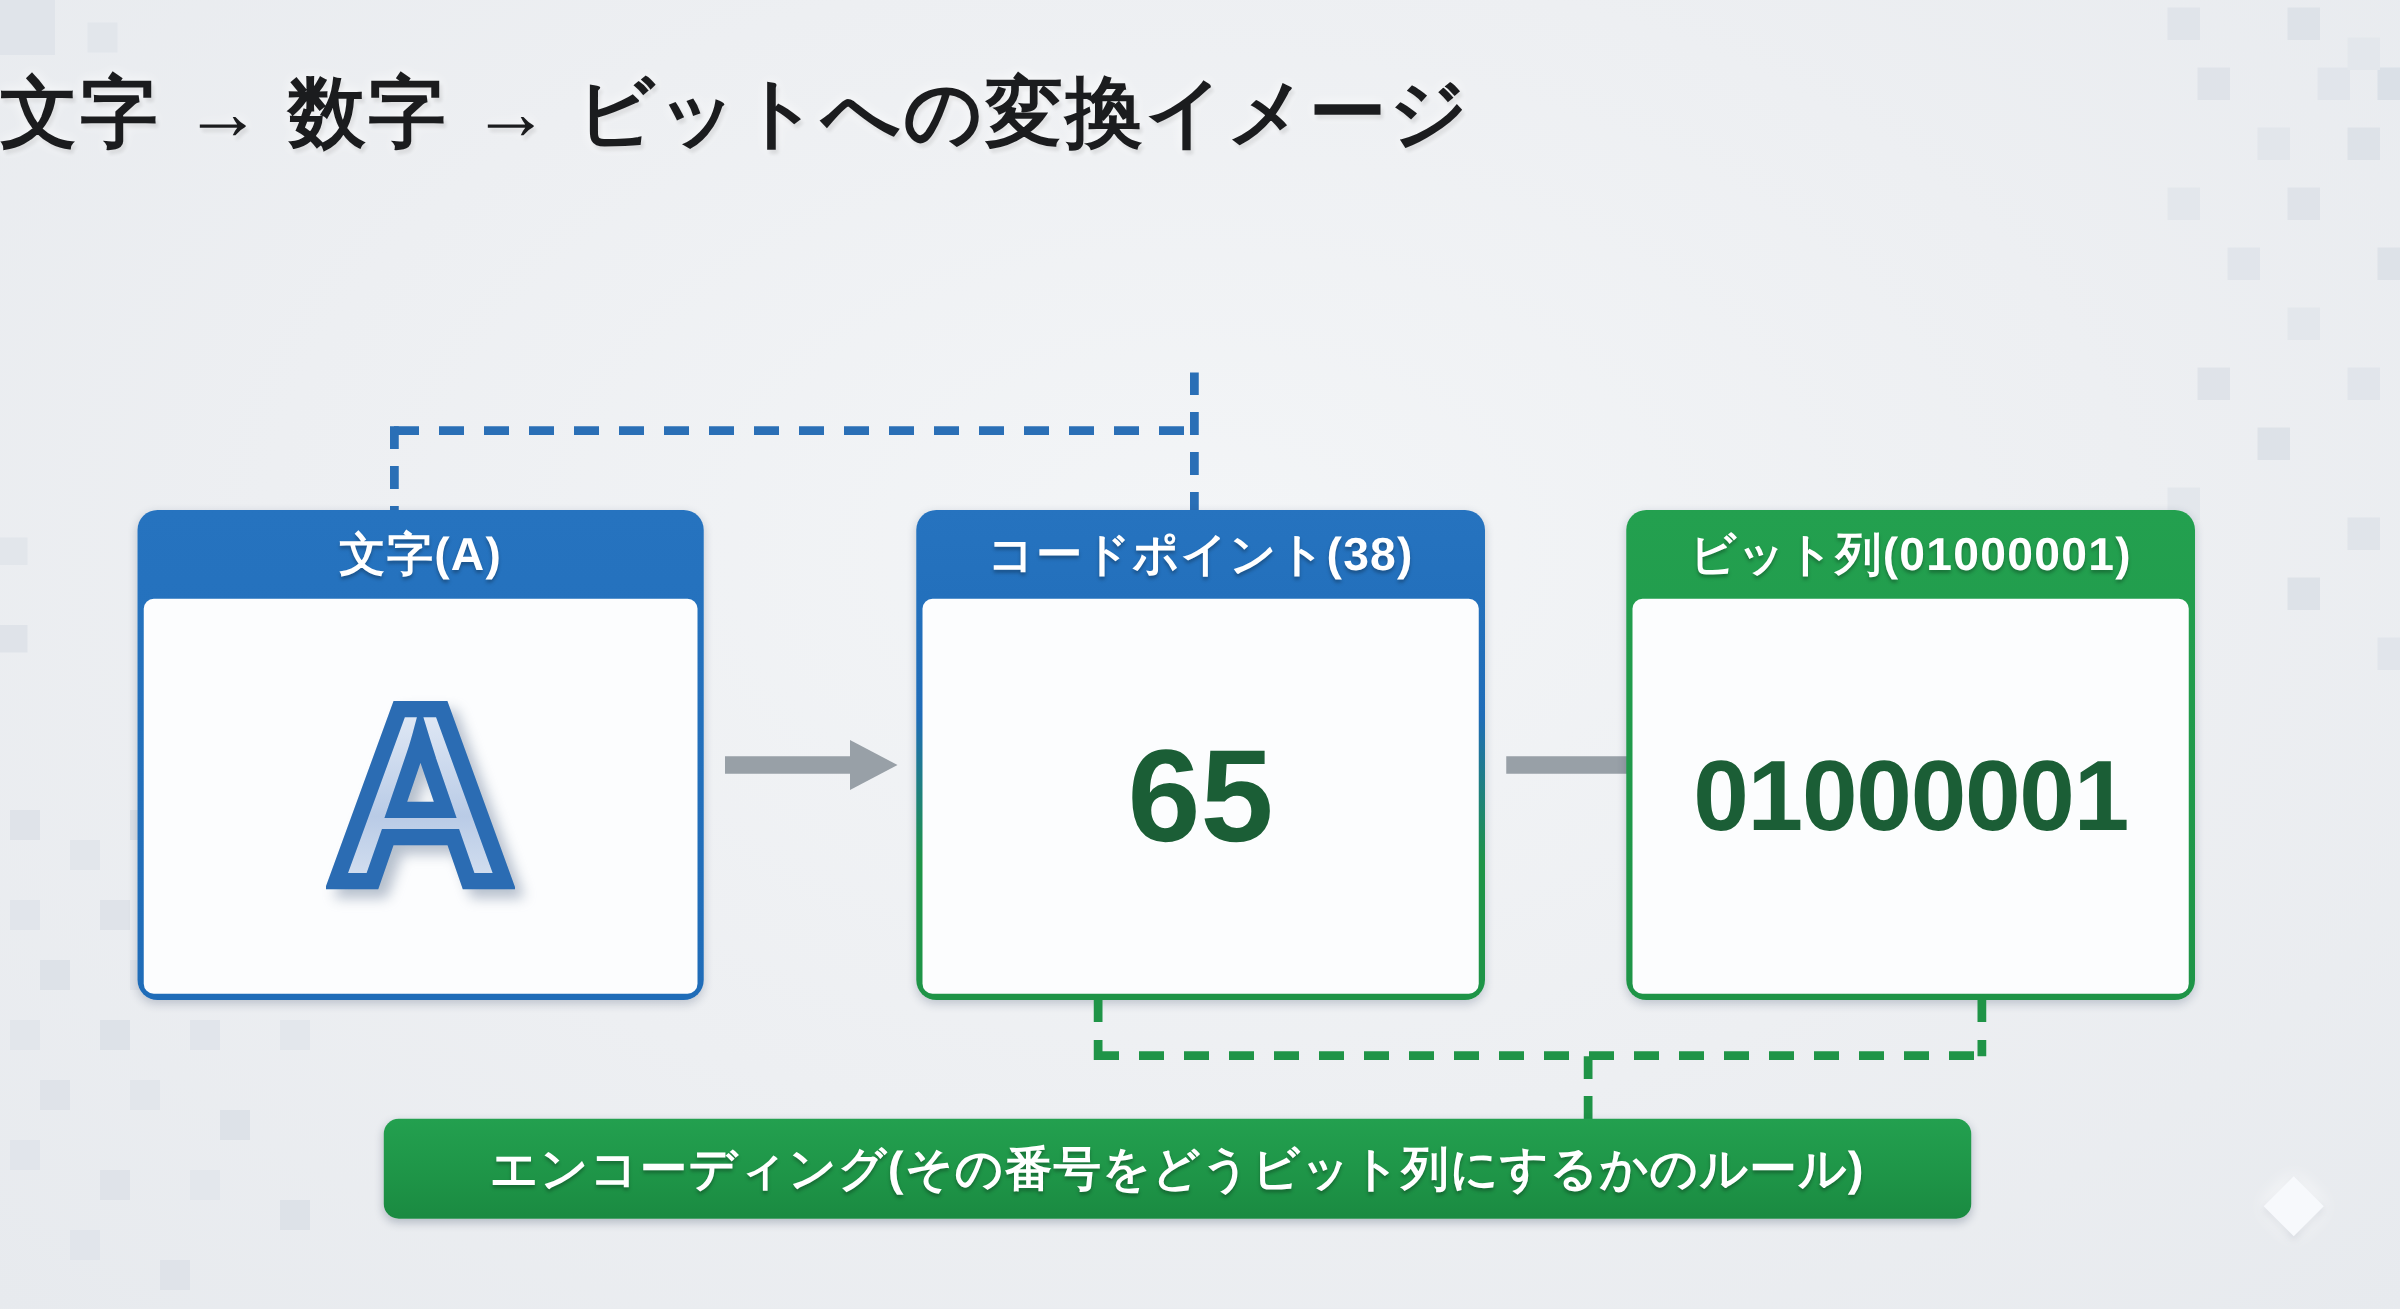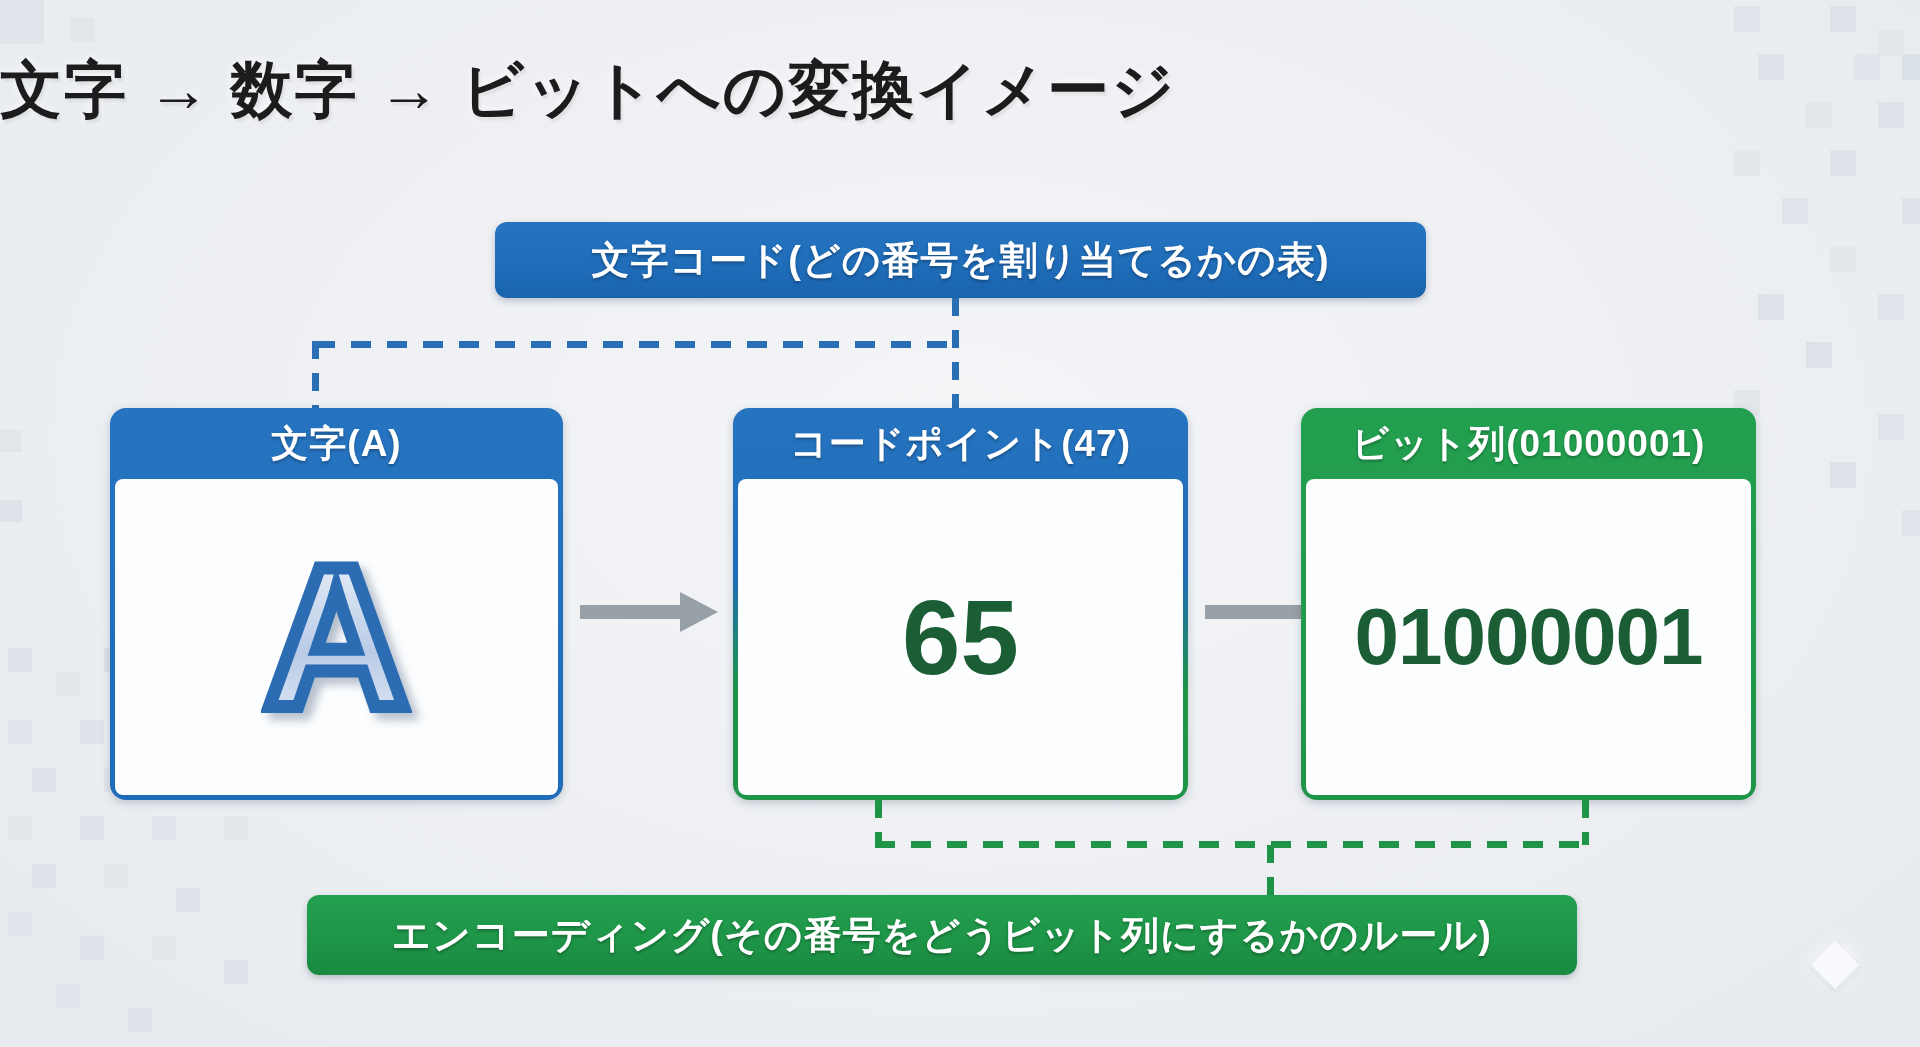--- a/index.html
+++ b/index.html
@@ -105,42 +105,39 @@
 <div class="stage">
 
   <div class="mosaic mosaic-tl"></div>
   <div class="mosaic mosaic-lm"></div>
   <div class="mosaic mosaic-tr"></div>
   <div class="mosaic mosaic-bl"></div>
   <div class="diamond"></div>
 
   <h1 class="title">文字 → 数字 → ビットへの変換イメージ</h1>
 
-  <div class="banner banner-blue">
-    <span>文字コード(どの番号を割り当てるかの表)</span>
-  </div>
 
   <div class="dash-v blue-dash" style="left:952px;top:298px;height:110px;"></div>
   <div class="dash-h blue-dash" style="left:315px;top:341px;width:640px;"></div>
   <div class="dash-v blue-dash" style="left:312px;top:341px;height:67px;"></div>
 
   <div class="box theme-blue" style="left:110px;width:453px;">
     <div class="box-header">文字(A)</div>
     <div class="box-body">
       <span class="big-a" data-char="A">A</span>
     </div>
   </div>
 
   <div class="arrow" style="left:580px;">
     <div class="shaft"></div>
     <div class="head"></div>
   </div>
 
   <div class="box theme-mix" style="left:733px;width:455px;">
-    <div class="box-header">コードポイント(47)</div>
+    <div class="box-header">コードポイント(38)</div>
     <div class="box-body">
       <span class="value-num value-65">65</span>
     </div>
   </div>
 
   <div class="arrow" style="left:1205px;">
     <div class="shaft"></div>
     <div class="head"></div>
   </div>
 

